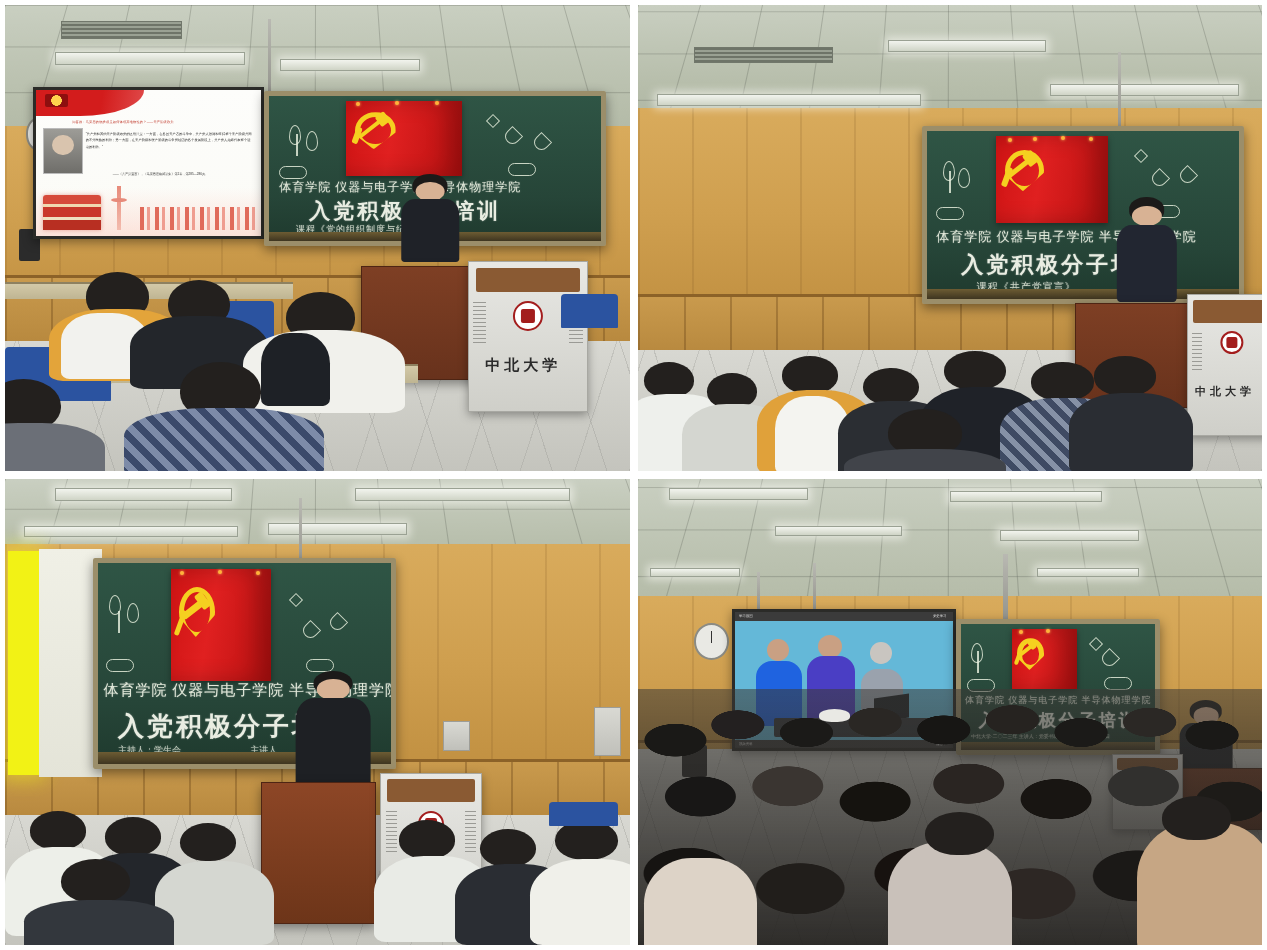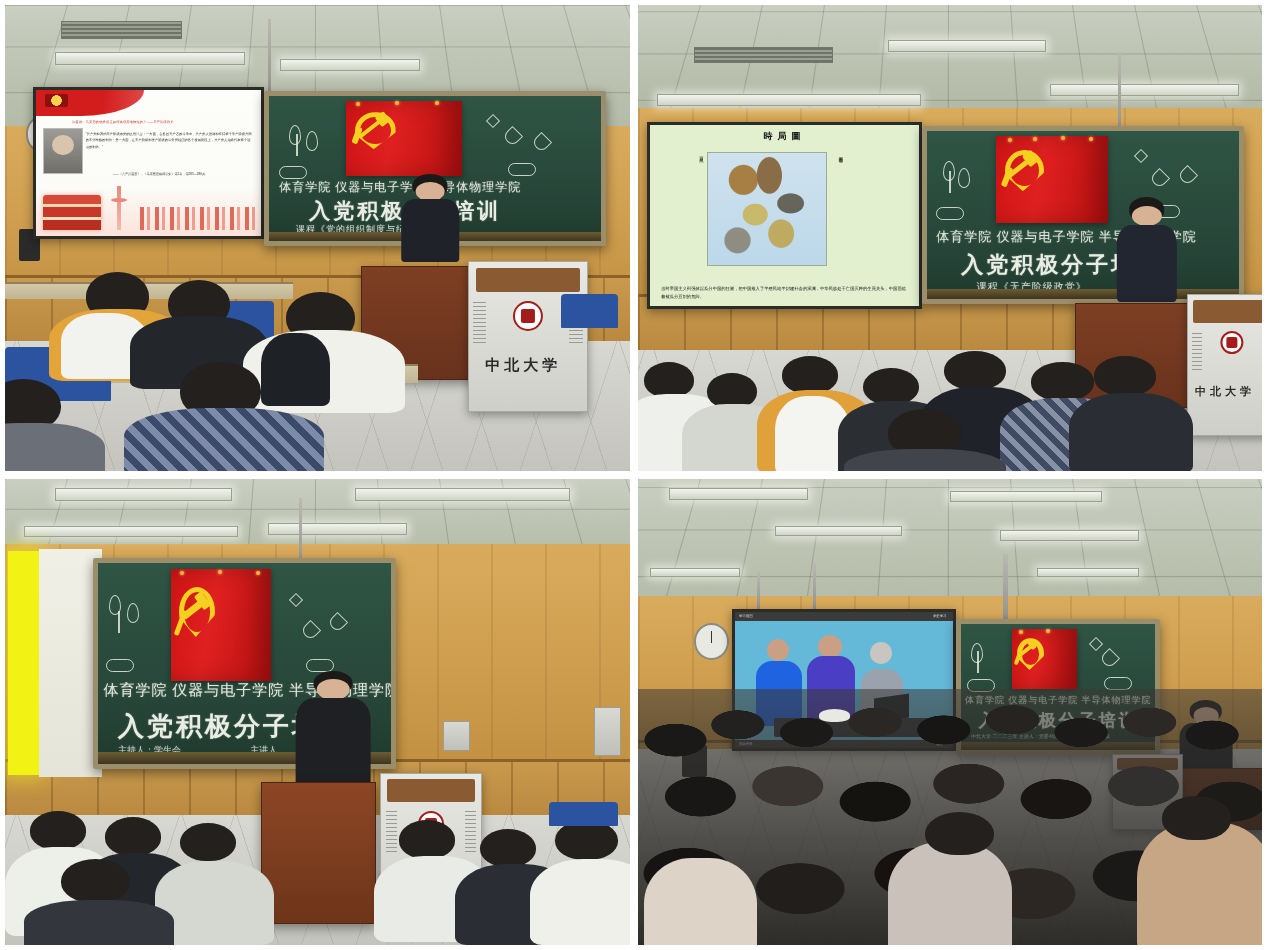--- a/index.html
+++ b/index.html
@@ -276,29 +276,20 @@
       <div class="wall" style="top:22%;height:46%;"></div>
       <div class="wainscot" style="top:62%;height:14%;"></div>
       <div class="floor" style="height:26%;"></div>
 
       <div class="vent" style="left:9%;top:9%;width:22%;height:3%;"></div>
       <div class="lamp" style="left:3%;top:19%;width:42%;height:2.2%;"></div>
       <div class="lamp" style="left:40%;top:7.5%;width:25%;height:2.2%;"></div>
       <div class="lamp" style="left:66%;top:17%;width:30%;height:2.2%;"></div>
       <div class="rod" style="left:77%;top:10%;height:21%;"></div>
 
-      <div class="screen" style="left:1.5%;top:25%;width:43%;height:39%;">
-        <div class="sld slide-map">
-          <div class="ttl">時局圖</div>
-          <div class="pic"></div>
-          <div class="vcol vl">一目了然</div>
-          <div class="vcol vr">不言而喻</div>
-          <div class="cap">当时帝国主义列强掀起瓜分中国的狂潮，把中国推入了半殖民地半封建社会的深渊，中华民族处于亡国灭种的生死关头，中国面临着被瓜分豆剖的危险。</div>
-        </div>
-      </div>
 
       <div class="board" style="left:45.5%;top:26%;width:50%;height:36%;">
         <div class="flag" style="left:22%;top:3%;width:36%;height:52%;">
           <div class="hs">
             <div class="sickle"></div>
               <div class="hammer"></div>
               <div class="handle"></div>
           </div>
         </div>
         <div class="bpin" style="left:26%;top:4%;"></div>
@@ -308,21 +299,21 @@
         <div class="doodle stem" style="left:7%;top:24%;"></div>
         <div class="doodle leaf" style="left:5%;top:18%;"></div>
         <div class="doodle leaf" style="left:10%;top:22%;"></div>
         <div class="doodle cloud" style="left:3%;top:45%;"></div>
         <div class="doodle diamond" style="left:67%;top:12%;"></div>
         <div class="doodle heart" style="left:72%;top:24%;"></div>
         <div class="doodle heart" style="left:81%;top:22%;"></div>
         <div class="doodle cloud" style="left:72%;top:44%;"></div>
         <div class="chalk l1" style="left:3%;top:58%;font-size:13px;">体育学院 仪器与电子学院 半导体物理学院</div>
         <div class="chalk l2" style="left:11%;top:71%;font-size:22px;">入党积极分子培训</div>
-        <div class="chalk l3" style="left:16%;top:89%;font-size:10px;">课程《无产阶级政党》</div>
+        <div class="chalk l3" style="left:16%;top:89%;font-size:10px;">课程《共产党宣言》</div>
         <div class="tray"></div>
       </div>
 
       <div class="presenter" style="left:76%;top:42%;width:11%;height:26%;">
         <div class="hair" style="width:52%;height:20%;"></div>
         <div class="ph" style="top:4%;width:44%;height:17%;"></div>
         <div class="shirt" style="top:21%;width:32%;height:42%;"></div>
         <div class="body" style="top:20%;width:88%;height:64%;background:#222631;"></div>
       </div>
 

